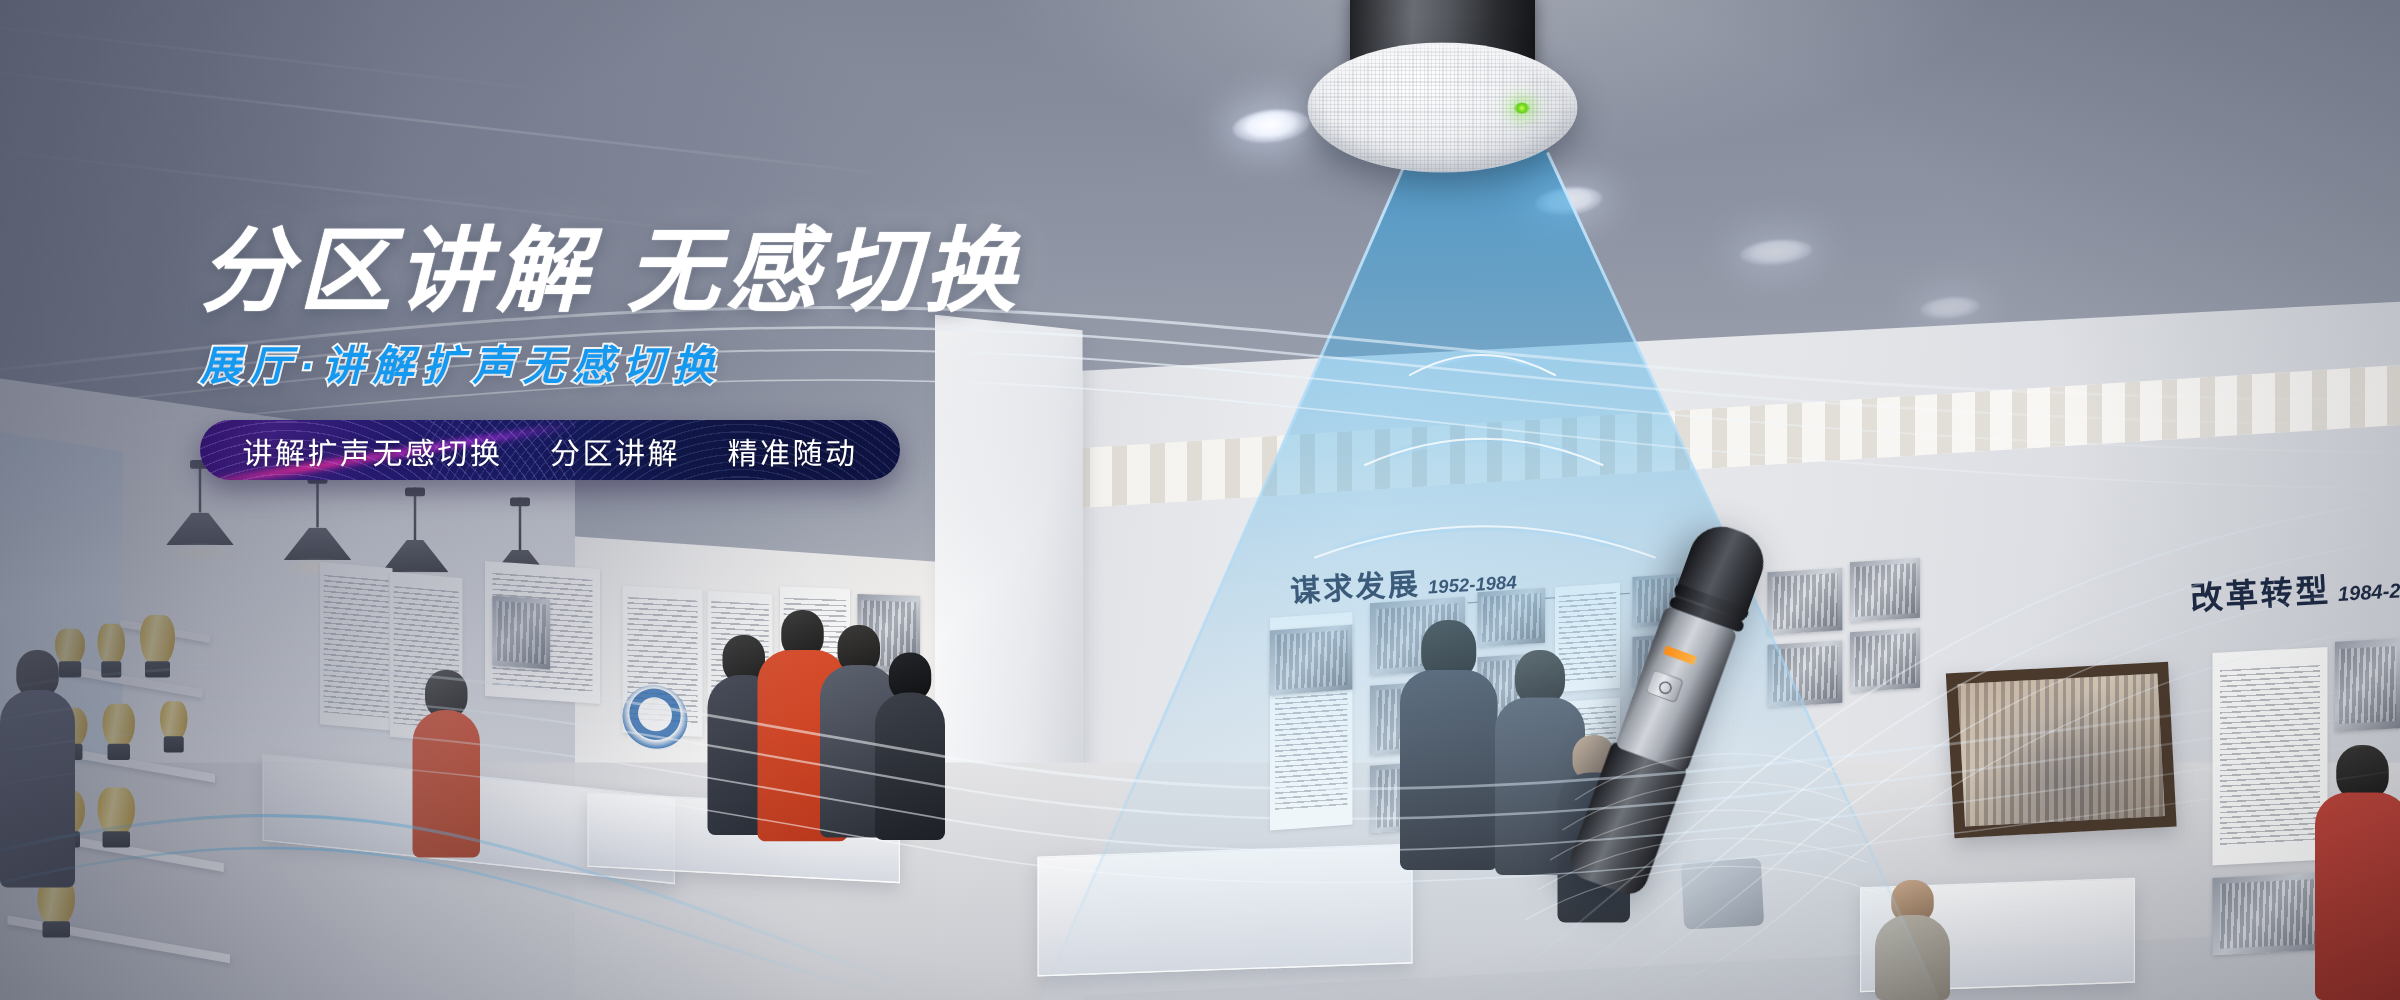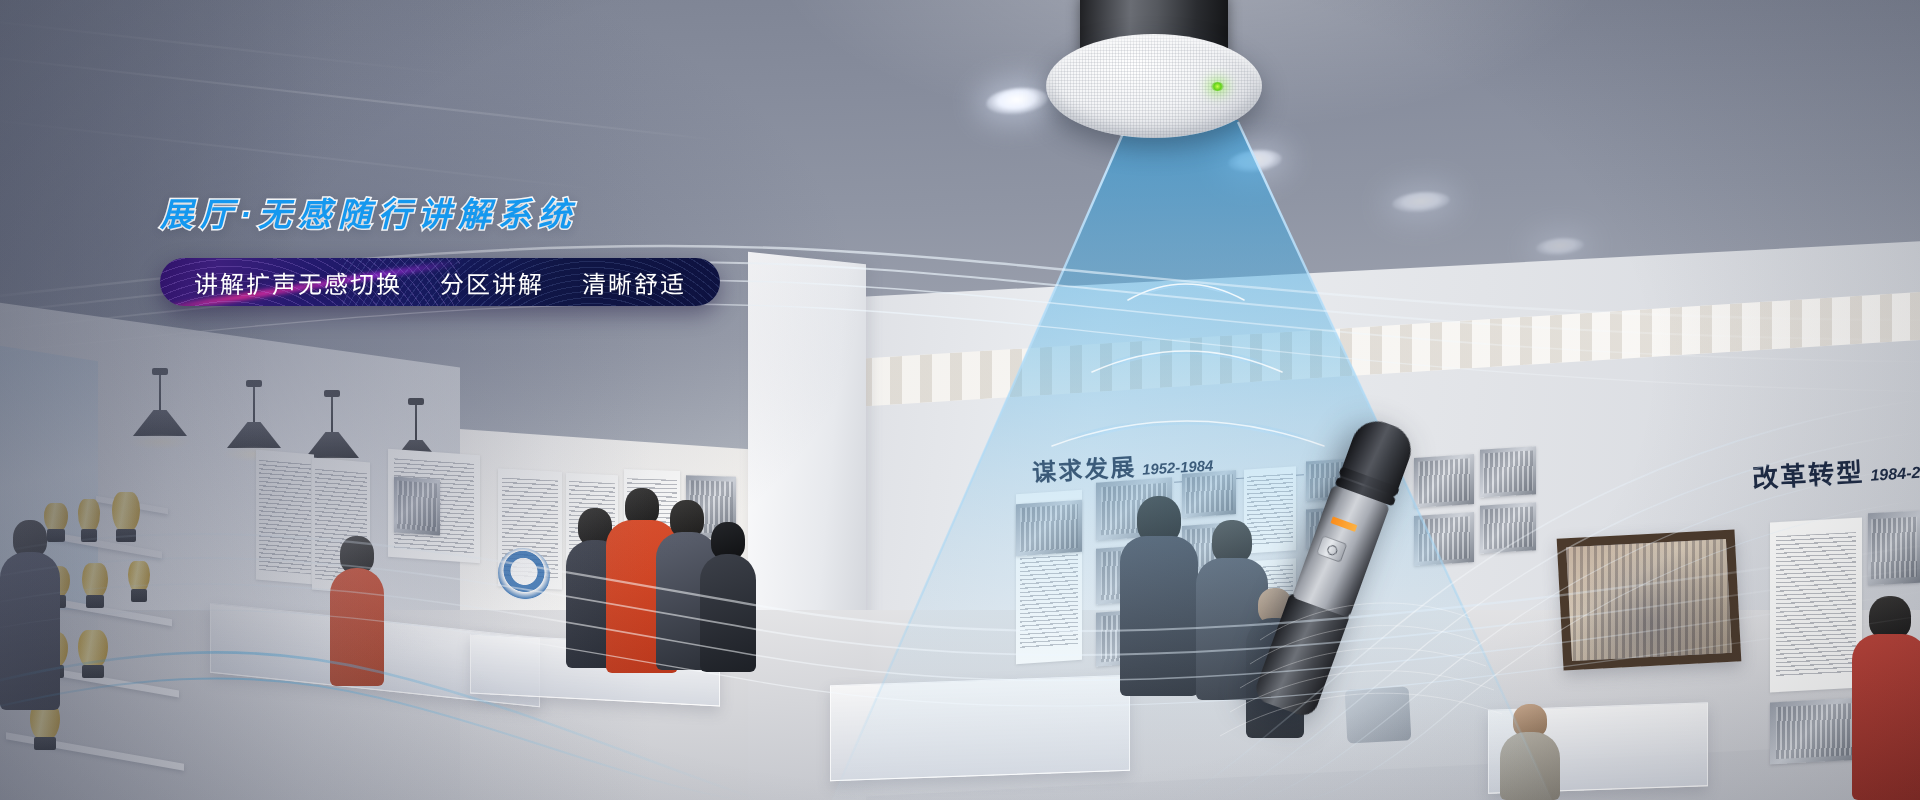--- a/index.html
+++ b/index.html
@@ -702,23 +702,24 @@
       <path d="M1240,688 C1312,644 1404,636 1486,666" stroke-width="1"></path>
       <path d="M1230,712 C1308,666 1406,658 1494,690" stroke-width="1"></path>
       <path d="M1220,736 C1304,688 1408,680 1502,714" stroke-width="1"></path>
     </g>
   </svg>
 
   <div class="grade"></div>
   <div class="vignette"></div>
 
   <div class="copy">
-    <div class="subhead">展厅·无感随行讲解系统</div>
+    <div class="headline">分区讲解 无感切换</div>
+    <div class="subhead">展厅·讲解扩声无感切换</div>
 
     <div class="pill">
       <i class="pill-texture"></i>
       <span>讲解扩声无感切换</span>
       <span>分区讲解</span>
-      <span>清晰舒适</span>
+      <span>精准随动</span>
     </div>
   </div>
 
 </div>
 
 </body></html>

